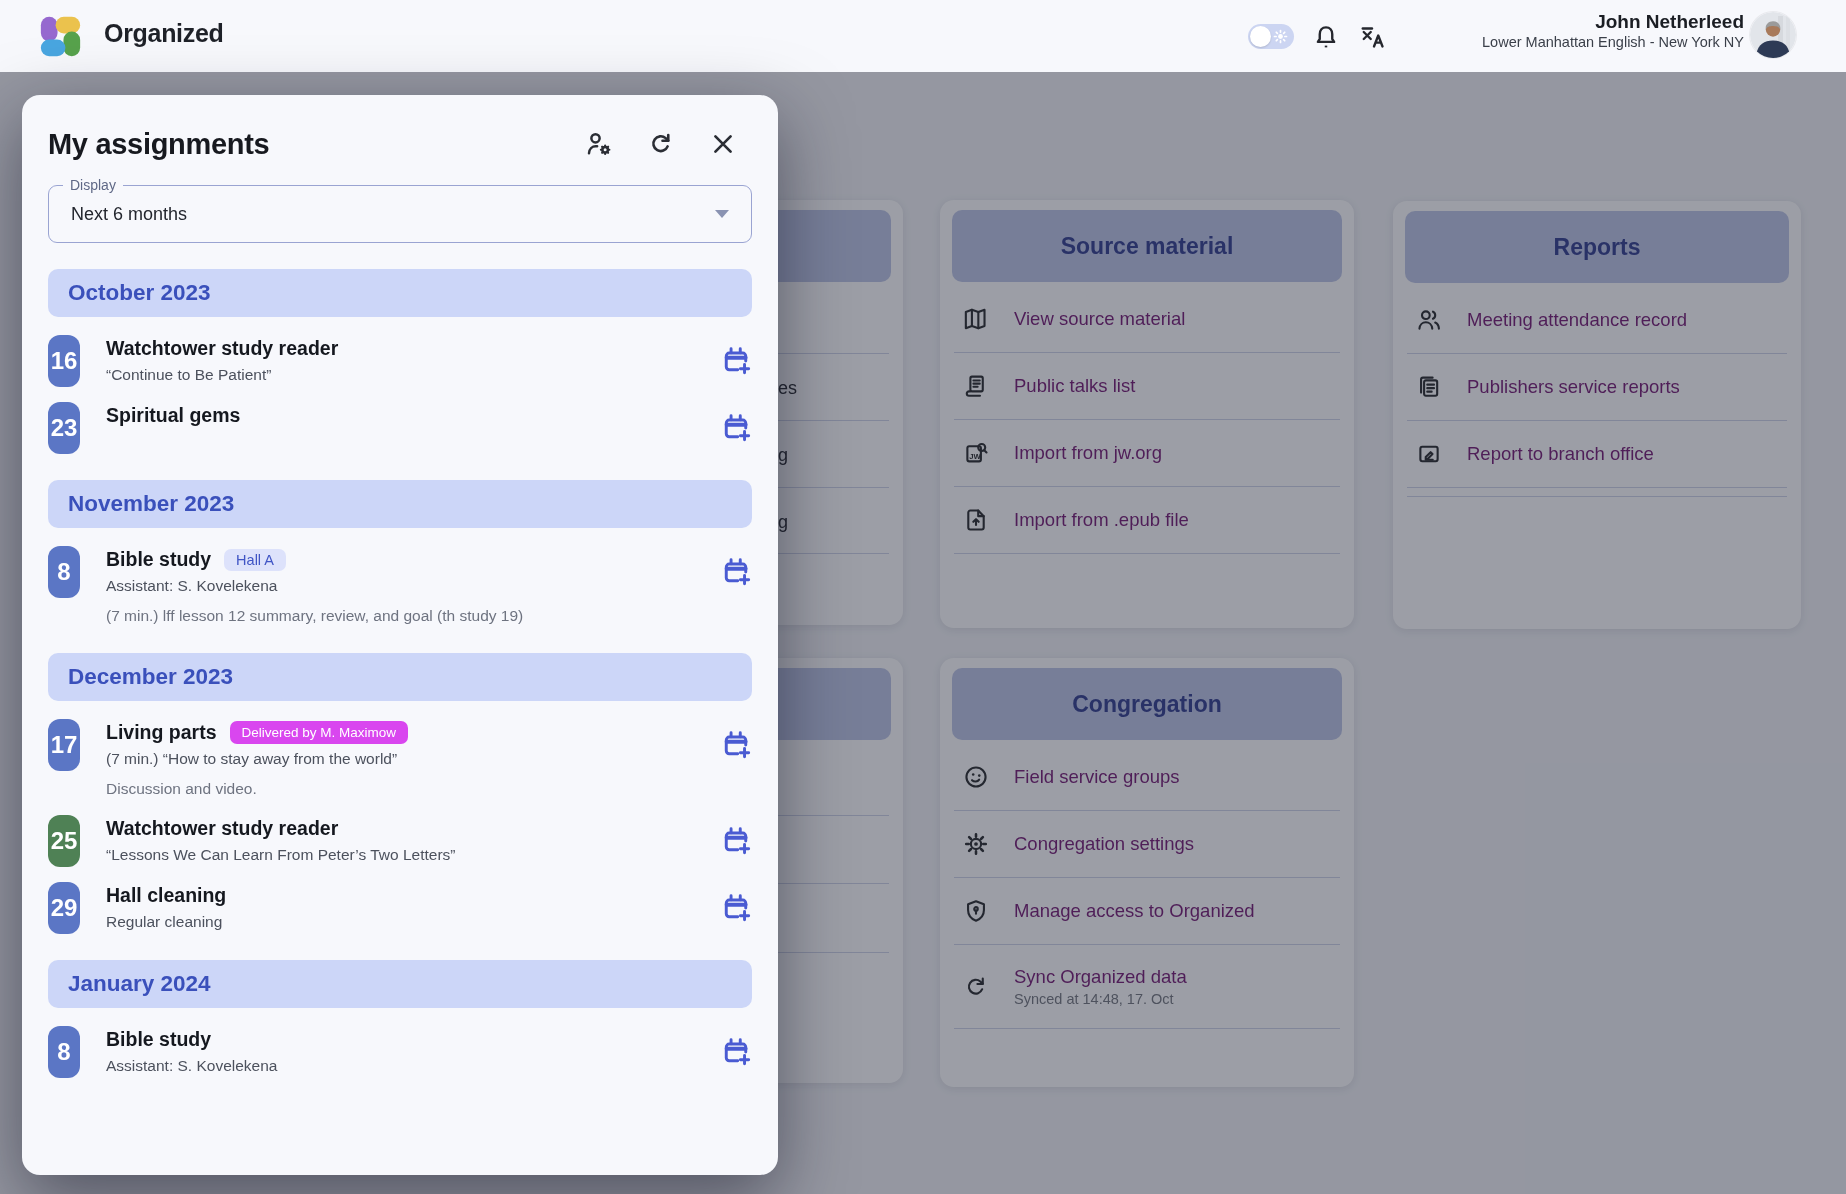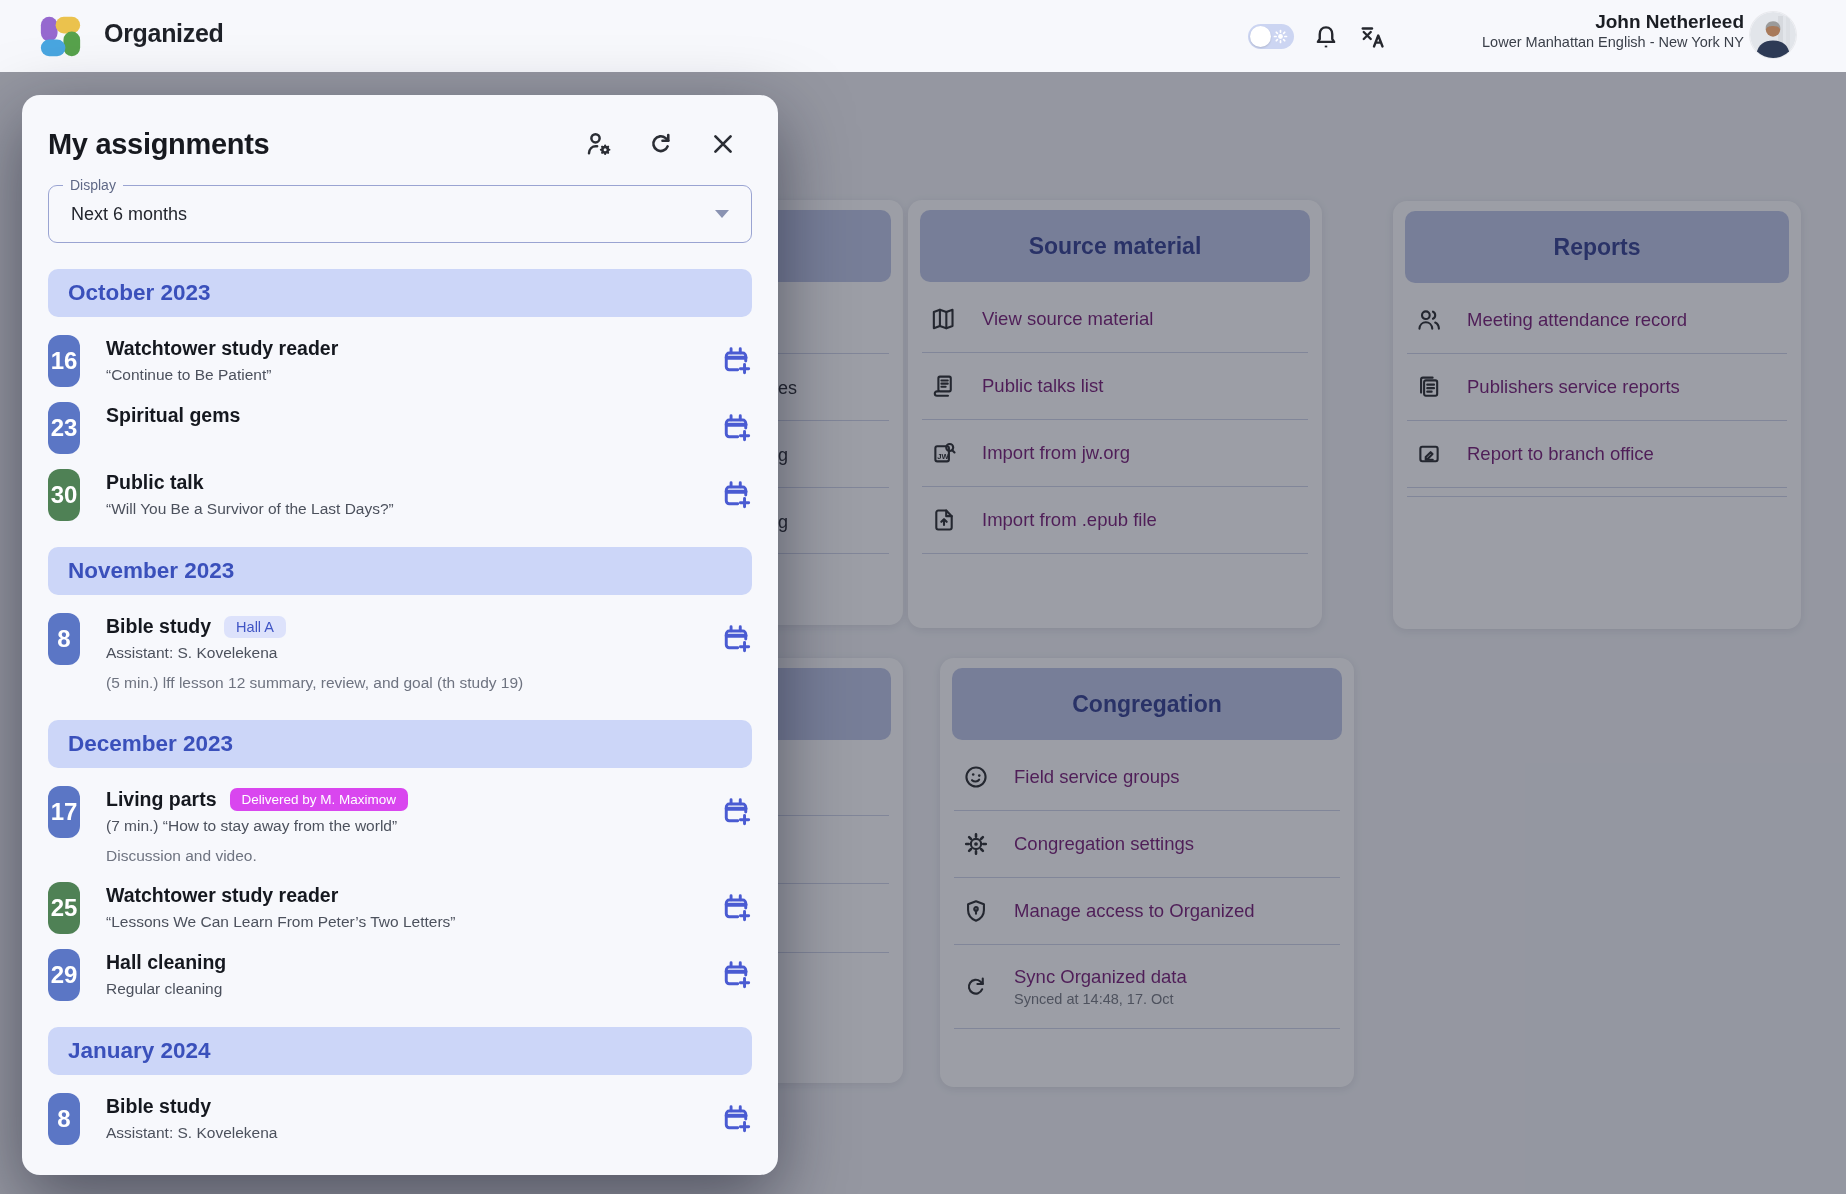--- a/index.html
+++ b/index.html
@@ -35,21 +35,21 @@
   .user-cong { font-size:14.5px; color:#3a3f49; margin-top:1px; }
   .avatar { position:absolute; right:50px; top:12px; width:46px; height:46px; border-radius:50%; overflow:hidden; cursor:pointer; box-shadow:0 0 0 1px rgba(0,0,0,.06); }
 
   
   .content { position:absolute; inset:0; z-index:1; }
   .card {
     position:absolute; background:#f5f7fb; border-radius:14px;
     box-shadow:0 2px 8px rgba(25,30,60,.10);
   }
   #card-hidden-top    { left:560px; top:200px;  width:343px; height:425px; }
-  #card-source        { left:908px; top:200px;  width:414px; height:428px; }
+  #card-source        { left:940px; top:200px;  width:414px; height:428px; }
   #card-reports       { left:1393px; top:201px; width:408px; height:428px; }
   #card-hidden-bottom { left:560px; top:658px;  width:343px; height:425px; }
   #card-congregation  { left:940px; top:658px;  width:414px; height:429px; }
   .pill {
     margin:10px 12px 4px; height:72px; border-radius:10px; background:#b6c0e4;
     display:flex; align-items:center; justify-content:center;
     font-size:23px; font-weight:700; color:#303d8f;
   }
   .card-row {
     height:67px; margin:0 14px; border-bottom:1px solid #c7cee5;
@@ -410,49 +410,30 @@
             <span>
               <svg viewBox="0 0 24 24" width="32" height="32" fill="none" stroke="currentColor" stroke-width="2.2" stroke-linecap="round" stroke-linejoin="round">
                 <path d="M8.3 3.6v3M15.2 3.6v3"></path>
                 <path d="M19.3 12.7V9a2.2 2.2 0 0 0-2.2-2.2H6.9A2.2 2.2 0 0 0 4.7 9v8.1a2.2 2.2 0 0 0 2.2 2.2h6.4"></path>
                 <path d="M5 10.3h14.2" stroke-width="2.9"></path>
                 <path d="M18.4 15.4v6.2M15.3 18.5h6.2"></path>
               </svg>
             </span>
           </button>
         </div>
-        <div class="arow">
-          <span class="badge green">30</span>
-          <div class="arow-main">
-            <div class="title-line">
-              <span class="arow-title">Public talk</span>
-            </div>
-            <div class="line sub">“Will You Be a Survivor of the Last Days?”</div>
-          </div>
-          <button class="icon-btn cal-btn">
-            <span>
-              <svg viewBox="0 0 24 24" width="32" height="32" fill="none" stroke="currentColor" stroke-width="2.2" stroke-linecap="round" stroke-linejoin="round">
-                <path d="M8.3 3.6v3M15.2 3.6v3"></path>
-                <path d="M19.3 12.7V9a2.2 2.2 0 0 0-2.2-2.2H6.9A2.2 2.2 0 0 0 4.7 9v8.1a2.2 2.2 0 0 0 2.2 2.2h6.4"></path>
-                <path d="M5 10.3h14.2" stroke-width="2.9"></path>
-                <path d="M18.4 15.4v6.2M15.3 18.5h6.2"></path>
-              </svg>
-            </span>
-          </button>
-        </div>
         <div class="banner">November 2023</div>
         <div class="arow">
           <span class="badge blue">8</span>
           <div class="arow-main">
             <div class="title-line">
               <span class="arow-title">Bible study</span>
               <span class="chip">Hall A</span>
             </div>
             <div class="line sub">Assistant: S. Kovelekena</div>
-            <div class="line detail">(5 min.) lff lesson 12 summary, review, and goal (th study 19)</div>
+            <div class="line detail">(7 min.) lff lesson 12 summary, review, and goal (th study 19)</div>
           </div>
           <button class="icon-btn cal-btn">
             <span>
               <svg viewBox="0 0 24 24" width="32" height="32" fill="none" stroke="currentColor" stroke-width="2.2" stroke-linecap="round" stroke-linejoin="round">
                 <path d="M8.3 3.6v3M15.2 3.6v3"></path>
                 <path d="M19.3 12.7V9a2.2 2.2 0 0 0-2.2-2.2H6.9A2.2 2.2 0 0 0 4.7 9v8.1a2.2 2.2 0 0 0 2.2 2.2h6.4"></path>
                 <path d="M5 10.3h14.2" stroke-width="2.9"></path>
                 <path d="M18.4 15.4v6.2M15.3 18.5h6.2"></path>
               </svg>
             </span>

